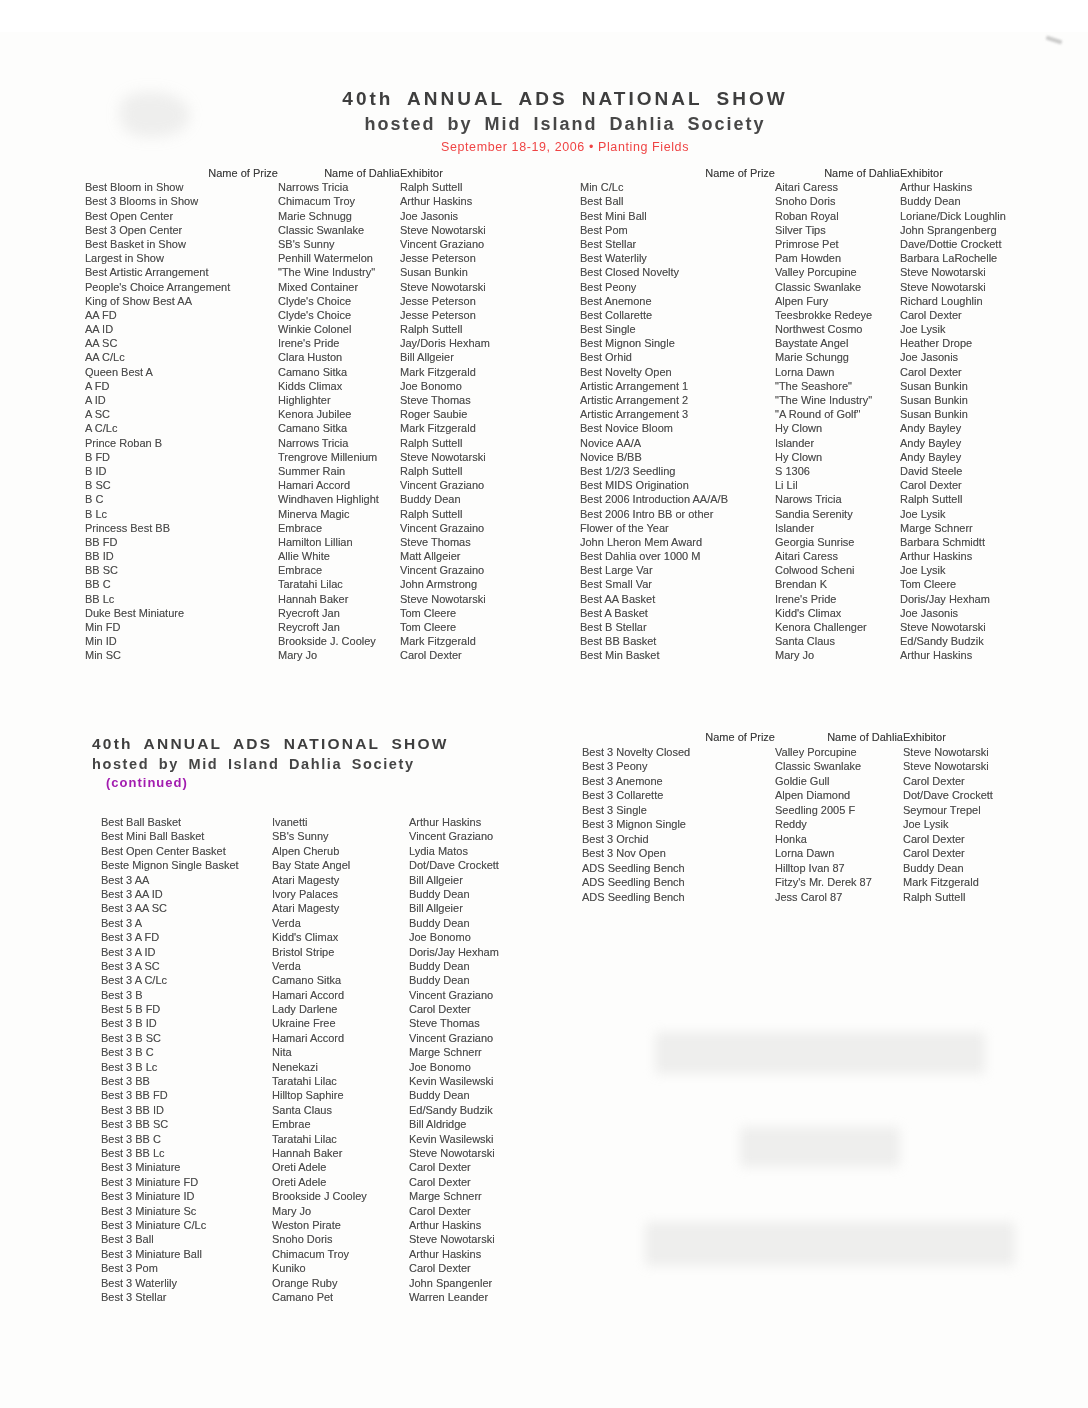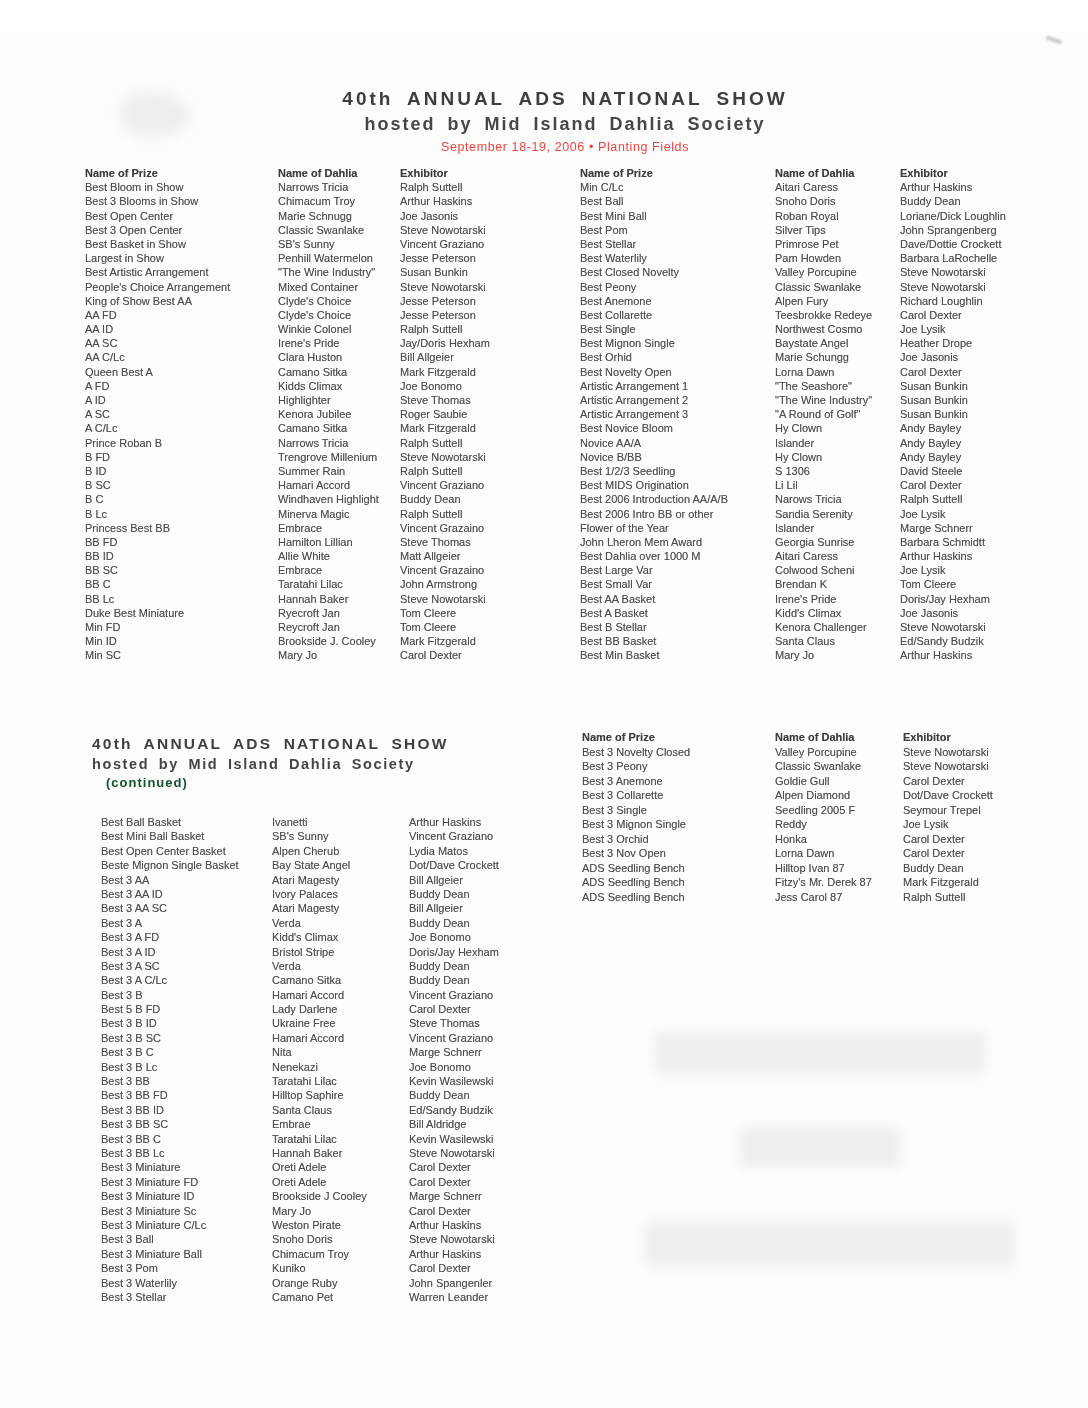--- a/index.html
+++ b/index.html
@@ -64,41 +64,42 @@
     font-weight: bold;
     letter-spacing: 1.6px;
     word-spacing: 4px;
     color: #454545;
     margin-top: 3px;
   }
   .cont-header .continued {
     font-size: 13px;
     font-weight: bold;
     letter-spacing: 1px;
-    color: #14532d;
+    color: #a21caf;
     margin-top: 3px;
     padding-left: 14px;
   }
   
   .tbl {
     position: absolute;
     font-size: 11px;
   }
   .trow {
     display: flex;
     white-space: nowrap;
   }
   .cell {
     display: inline-block;
     overflow: visible;
     text-shadow: 0 0 0.45px rgba(90,90,90,0.55);
   }
   .hdr .cell {
-    font-weight: bold;
+    font-weight: normal;
     color: #3c3c3c;
+    text-align: right;
   }
   
   .g1l .trow, .g1r .trow { height: 14.2px; line-height: 14.2px; }
   .g1l .c0 { width: 193px; }
   .g1l .c1 { width: 122px; }
   .g1r .c0 { width: 195px; }
   .g1r .c1 { width: 125px; }
   
   .g2l .trow { height: 14.4px; line-height: 14.4px; }
   .g2r .trow { height: 14.5px; line-height: 14.5px; }

